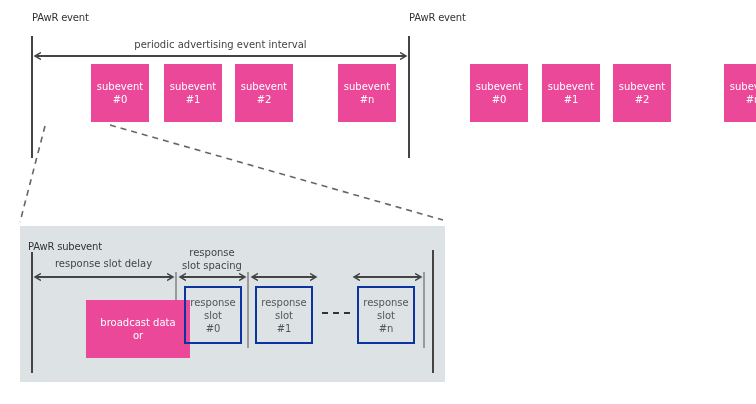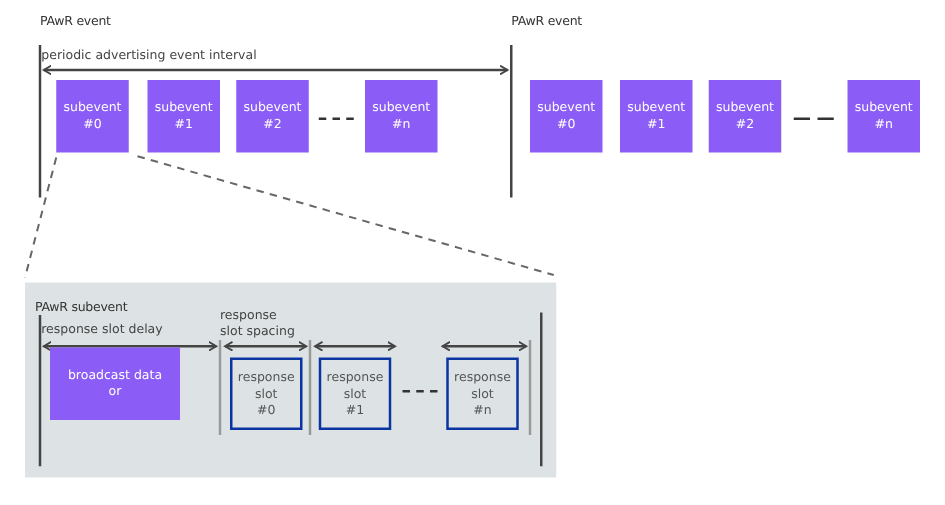--- a/index.html
+++ b/index.html
@@ -1,25 +1,25 @@
 <!DOCTYPE html>
 <html><head>
 <meta charset="utf-8">
 <style>
   html, body { margin:0; padding:0; background:#ffffff; }
   body { width:756px; height:404px; position:relative; overflow:hidden;
          font-family:"DejaVu Sans", sans-serif; color:#333; }
   .abs { position:absolute; }
   .title { font-size:10px; color:#333; letter-spacing:-0.2px; }
-  .label { font-size:10px; color:#444; text-align:left; white-space:nowrap; }
+  .label { font-size:10px; color:#444; text-align:center; white-space:nowrap; }
   .vline { position:absolute; width:2px; background:#444; }
   .vline.gray { background:#9a9a9a; }
-  .box { position:absolute; background:#8b5cf6; color:#fff; font-size:10px;
+  .box { position:absolute; background:#ec4899; color:#fff; font-size:10px;
          display:flex; flex-direction:column; align-items:center; justify-content:center;
-         text-align:center; line-height:13px; }
+         text-align:center; line-height:13px;margin-left:46px; }
   .slot { position:absolute; background:transparent; border:2px solid #0a34a0; color:#555;
           font-size:10px; box-sizing:border-box; display:flex; flex-direction:column;
           align-items:center; justify-content:center; text-align:center; line-height:13px; }
   .panel { position:absolute; left:20px; top:226px; width:425px; height:156px; background:#dde3e5; }
   svg.overlay { position:absolute; left:0; top:0; }
 </style>
 </head>
 <body>
 
 <div class="panel"></div>
@@ -95,21 +95,21 @@
 <div class="vline gray" style="left:175px; top:272px; height:76px;"></div>
 <div class="vline gray" style="left:247px; top:272px; height:76px;"></div>
 <div class="vline gray" style="left:423px; top:272px; height:76px;"></div>
 
 <div class="abs label" style="left:33px; width:141px; top:258px;">response slot delay</div>
 <div class="abs label" style="left:176px; width:72px; top:246px; line-height:13px;">
   <div>response</div>
   <div>slot spacing</div>
 </div>
 
-<div class="box" style="left:40px; top:278px; width:104px; height:58px;">
+<div class="box" style="left:40px; top:300px; width:104px; height:58px;">
   <span>broadcast data</span>
   <span>or</span>
 </div>
 
 <div class="slot" style="left:184px; top:286px; width:58px; height:58px;">
   <span>response</span>
   <span>slot</span>
   <span>#0</span>
 </div>
 <div class="slot" style="left:255px; top:286px; width:58px; height:58px;">

